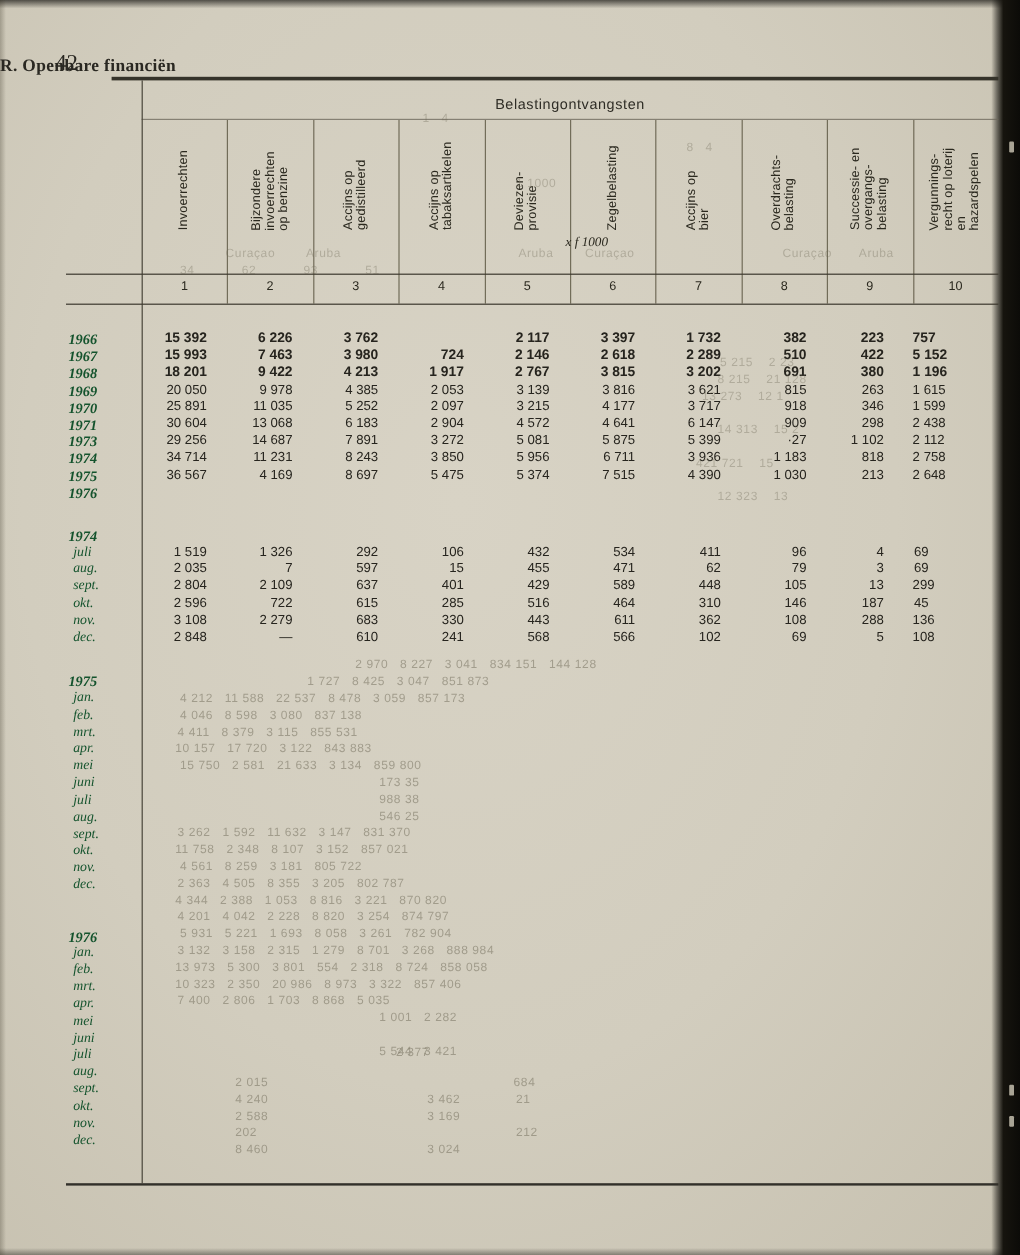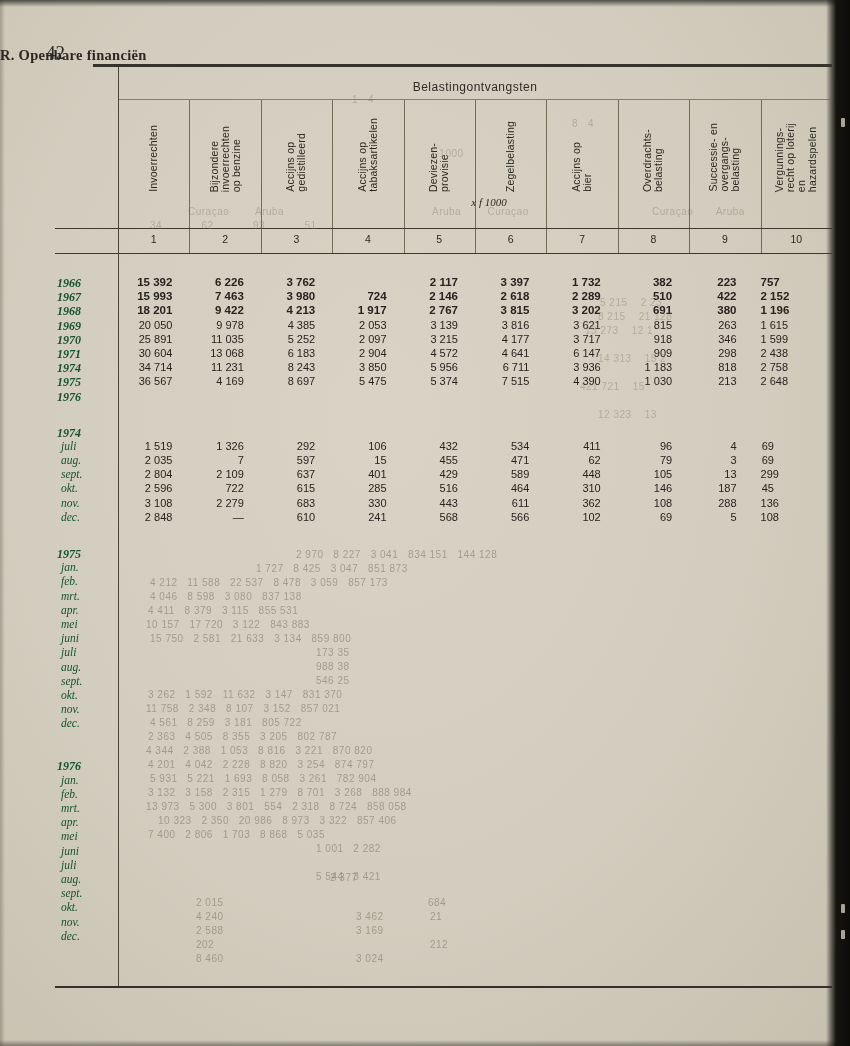--- a/index.html
+++ b/index.html
@@ -160,21 +160,21 @@
       <div class="stub year">1967</div>
       <div class="c">15 993</div>
       <div class="c">7 463</div>
       <div class="c">3 980</div>
       <div class="c">724</div>
       <div class="c">2 146</div>
       <div class="c">2 618</div>
       <div class="c">2 289</div>
       <div class="c">510</div>
       <div class="c">422</div>
-      <div class="c">2 152</div>
+      <div class="c">5 152</div>
     </div>
     <div class="row bold">
       <div class="stub year">1968</div>
       <div class="c">18 201</div>
       <div class="c">9 422</div>
       <div class="c">4 213</div>
       <div class="c">1 917</div>
       <div class="c">2 767</div>
       <div class="c">3 815</div>
       <div class="c">3 202</div>
@@ -213,20 +213,33 @@
       <div class="c">30 604</div>
       <div class="c">13 068</div>
       <div class="c">6 183</div>
       <div class="c">2 904</div>
       <div class="c">4 572</div>
       <div class="c">4 641</div>
       <div class="c">6 147</div>
       <div class="c">909</div>
       <div class="c">298</div>
       <div class="c">2 438</div>
+    </div>
+    <div class="row">
+      <div class="stub year">1973</div>
+      <div class="c">29 256</div>
+      <div class="c">14 687</div>
+      <div class="c">7 891</div>
+      <div class="c">3 272</div>
+      <div class="c">5 081</div>
+      <div class="c">5 875</div>
+      <div class="c">5 399</div>
+      <div class="c">·27</div>
+      <div class="c">1 102</div>
+      <div class="c">2 112</div>
     </div>
     <div class="row">
       <div class="stub year">1974</div>
       <div class="c">34 714</div>
       <div class="c">11 231</div>
       <div class="c">8 243</div>
       <div class="c">3 850</div>
       <div class="c">5 956</div>
       <div class="c">6 711</div>
       <div class="c">3 936</div>
@@ -690,21 +703,21 @@
     <div class="bleed" style="left: 316px; top: 675px;">546 25</div>
     <div class="bleed" style="left: 148px; top: 689px;">3 262   1 592   11 632   3 147   831 370</div>
     <div class="bleed" style="left: 146px; top: 703px;">11 758   2 348   8 107   3 152   857 021</div>
     <div class="bleed" style="left: 150px; top: 717px;">4 561   8 259   3 181   805 722</div>
     <div class="bleed" style="left: 148px; top: 731px;">2 363   4 505   8 355   3 205   802 787</div>
     <div class="bleed" style="left: 146px; top: 745px;">4 344   2 388   1 053   8 816   3 221   870 820</div>
     <div class="bleed" style="left: 148px; top: 759px;">4 201   4 042   2 228   8 820   3 254   874 797</div>
     <div class="bleed" style="left: 150px; top: 773px;">5 931   5 221   1 693   8 058   3 261   782 904</div>
     <div class="bleed" style="left: 148px; top: 787px;">3 132   3 158   2 315   1 279   8 701   3 268   888 984</div>
     <div class="bleed" style="left: 146px; top: 801px;">13 973   5 300   3 801   554   2 318   8 724   858 058</div>
-    <div class="bleed" style="left: 158px; top: 815px;">10 323   2 350   20 986   8 973   3 322   857 406</div>
+    <div class="bleed" style="left: 146px; top: 815px;">10 323   2 350   20 986   8 973   3 322   857 406</div>
     <div class="bleed" style="left: 148px; top: 829px;">7 400   2 806   1 703   8 868   5 035</div>
     <div class="bleed" style="left: 316px; top: 843px;">1 001   2 282</div>
     <div class="bleed" style="left: 318px; top: 872px; margin-left: 12px;">2 377</div>
     <div class="bleed" style="left: 316px; top: 871px;">5 544   3 421</div>
     <div class="bleed" style="left: 196px; top: 897px;">2 015</div>
     <div class="bleed" style="left: 428px; top: 897px;">684</div>
     <div class="bleed" style="left: 196px; top: 911px;">4 240</div>
     <div class="bleed" style="left: 430px; top: 911px;">21</div>
     <div class="bleed" style="left: 356px; top: 911px;">3 462</div>
     <div class="bleed" style="left: 196px; top: 925px;">2 588</div>

